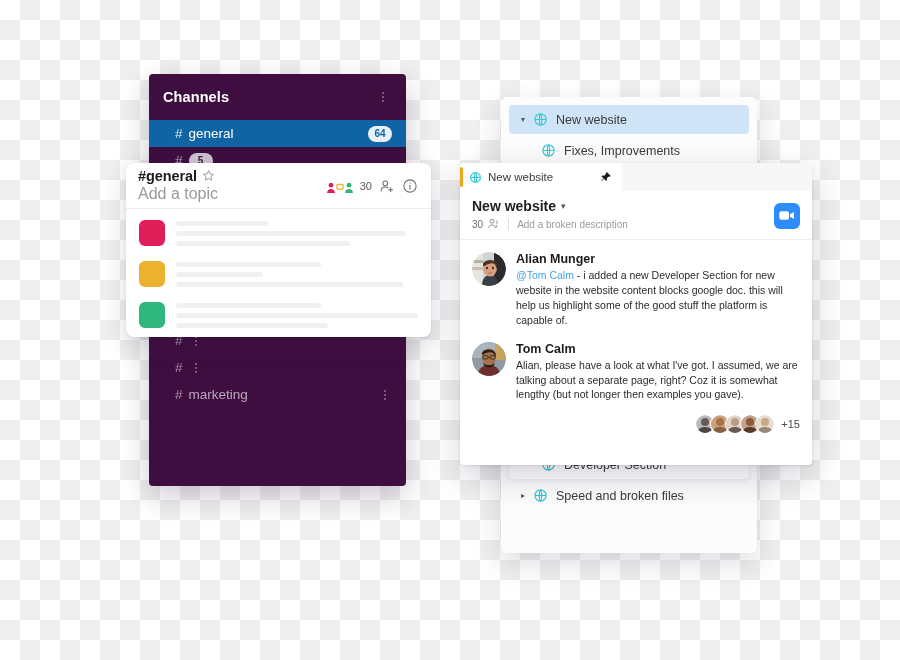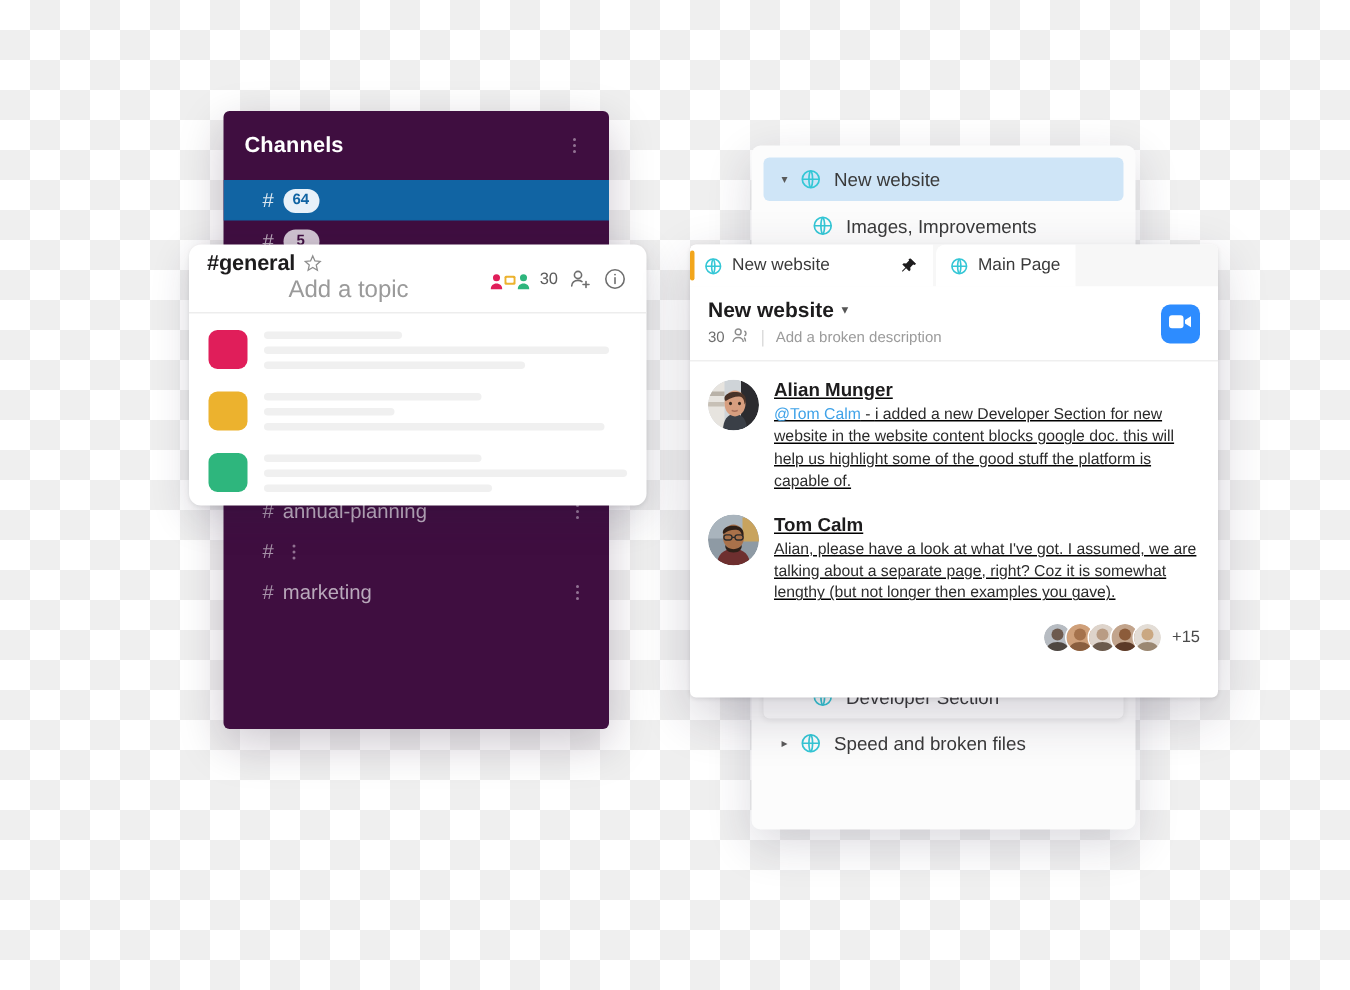--- a/index.html
+++ b/index.html
@@ -126,21 +126,21 @@
     box-shadow: 0 8px 26px rgba(40,30,60,0.16), 0 1px 3px rgba(0,0,0,0.08);
     overflow: hidden;
   }
   .gen-head {
     height: 45px;
     border-bottom: 1px solid #EDEDED;
     display: flex;
     align-items: center;
     padding: 0 13px 0 12px;
   }
-  .gen-head-left { flex: 1; text-align: center; }
+  .gen-head-left { flex: 1; }
   .gen-title-line {
     display: flex;
     align-items: center;
     gap: 5px;
   }
   .gen-title {
     font-size: 14.5px;
     font-weight: bold;
     color: #1D1C1D;
     letter-spacing: -0.1px;
@@ -354,21 +354,20 @@
     background: #2D8CFF;
     display: flex;
     align-items: center;
     justify-content: center;
   }
   .msgs { padding: 12px 12px 0 12px; }
   .msg {
     display: flex;
     gap: 10px;
     margin-bottom: 14px;
-    text-decoration: underline;
   }
   .avatar {
     width: 34px;
     height: 34px;
     border-radius: 50%;
     flex: 0 0 auto;
     overflow: hidden;
     position: relative;
   }
   .msg-body { flex: 1; min-width: 0; }
@@ -415,20 +414,21 @@
       <div class="sb-title">Channels</div>
       <div class="kebab">
           <i></i>
           <i></i>
           <i></i>
         </div>
     </div>
 
     <div class="sb-row active">
       <span class="sb-hash">#</span>
+      <span class="sb-name">general</span>
       <span class="sb-badge">64</span>
     </div>
 
     <div class="sb-row">
       <span class="sb-hash">#</span>
       <span class="sb-badge">5</span>
     </div>
 
     <div class="sb-gap"></div>
 
@@ -436,21 +436,20 @@
       <span class="sb-hash">#</span>
       <span class="sb-name">proj-alpha</span>
       <span class="kebab">
           <i></i>
           <i></i>
           <i></i>
         </span>
     </div>
     <div class="sb-row dim">
       <span class="sb-hash">#</span>
-      <span class="sb-name">annual-planning</span>
       <span class="kebab">
           <i></i>
           <i></i>
           <i></i>
         </span>
     </div>
     <div class="sb-row dim">
       <span class="sb-hash">#</span>
       <span class="kebab">
           <i></i>
@@ -485,21 +484,21 @@
 
     <div class="tree-row indent1">
       <span class="globe">
         <svg viewBox="0 0 24 24" width="15" height="15" fill="none" stroke="#35C7D6" stroke-width="1.8">
           <circle cx="12" cy="12" r="9"></circle>
             <path d="M3 12h18"></path>
             <path d="M12 3c2.6 3 2.6 15 0 18"></path>
             <path d="M12 3c-2.6 3-2.6 15 0 18"></path>
         </svg>
       </span>
-      <span>Images, Improvements</span>
+      <span>Fixes, Improvements</span>
     </div>
 
     <div class="tree-spacer"></div>
 
     <div class="tree-row indent1">
       <span class="globe">
         <svg viewBox="0 0 24 24" width="15" height="15" fill="none" stroke="#35C7D6" stroke-width="1.8">
           <circle cx="12" cy="12" r="9"></circle>
             <path d="M3 12h18"></path>
             <path d="M12 3c2.6 3 2.6 15 0 18"></path>
@@ -618,31 +617,20 @@
               <path d="M12 3c2.6 3 2.6 15 0 18"></path>
               <path d="M12 3c-2.6 3-2.6 15 0 18"></path>
           </svg>
         </span>
         <span>New website</span>
         <span class="pin-icon">
           <svg viewBox="0 0 24 24" width="12" height="12" fill="#1D1C1D">
             <path d="M14.2 2.6l7.2 7.2-1.7 1.7-2.1-.7-3.9 3.9.3 3.3-1.8 1.8-4.1-4.1-4.6 4.6-.9-.9 4.6-4.6-4.1-4.1L4.9 9l3.3.3 3.9-3.9-.7-2.1z"></path>
           </svg>
         </span>
-      </div>
-      <div class="tab second">
-        <span class="globe">
-          <svg viewBox="0 0 24 24" width="13" height="13" fill="none" stroke="#35C7D6" stroke-width="2">
-            <circle cx="12" cy="12" r="9"></circle>
-              <path d="M3 12h18"></path>
-              <path d="M12 3c2.6 3 2.6 15 0 18"></path>
-              <path d="M12 3c-2.6 3-2.6 15 0 18"></path>
-          </svg>
-        </span>
-        <span>Main Page</span>
       </div>
     </div>
 
     <div class="chat-head">
       <div class="chat-title">
         <span>New website</span>
         <span class="chev">▾</span>
       </div>
       <div class="chat-sub">
         <span class="memnum">30</span>

